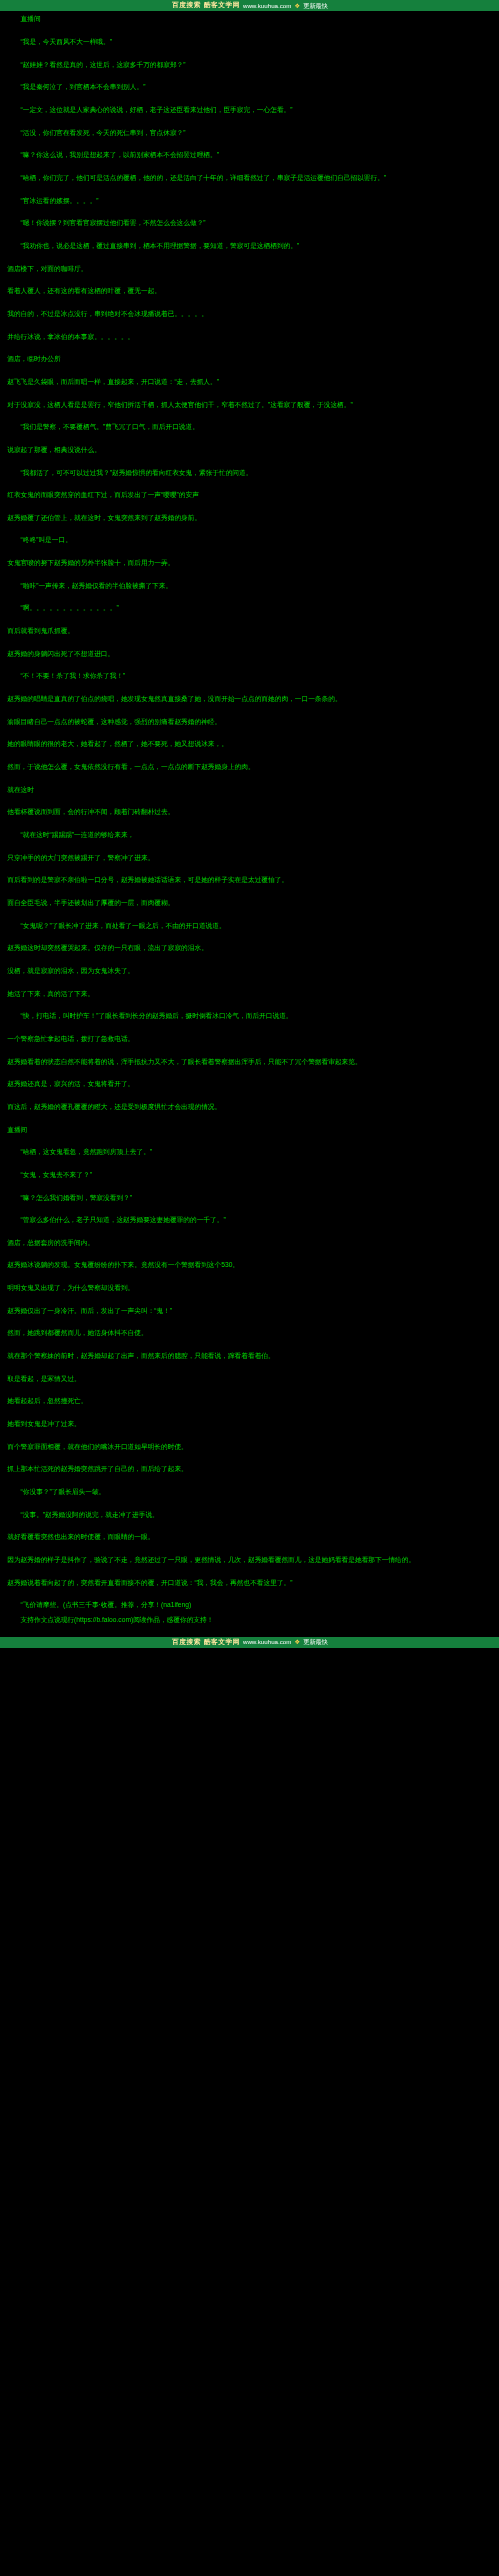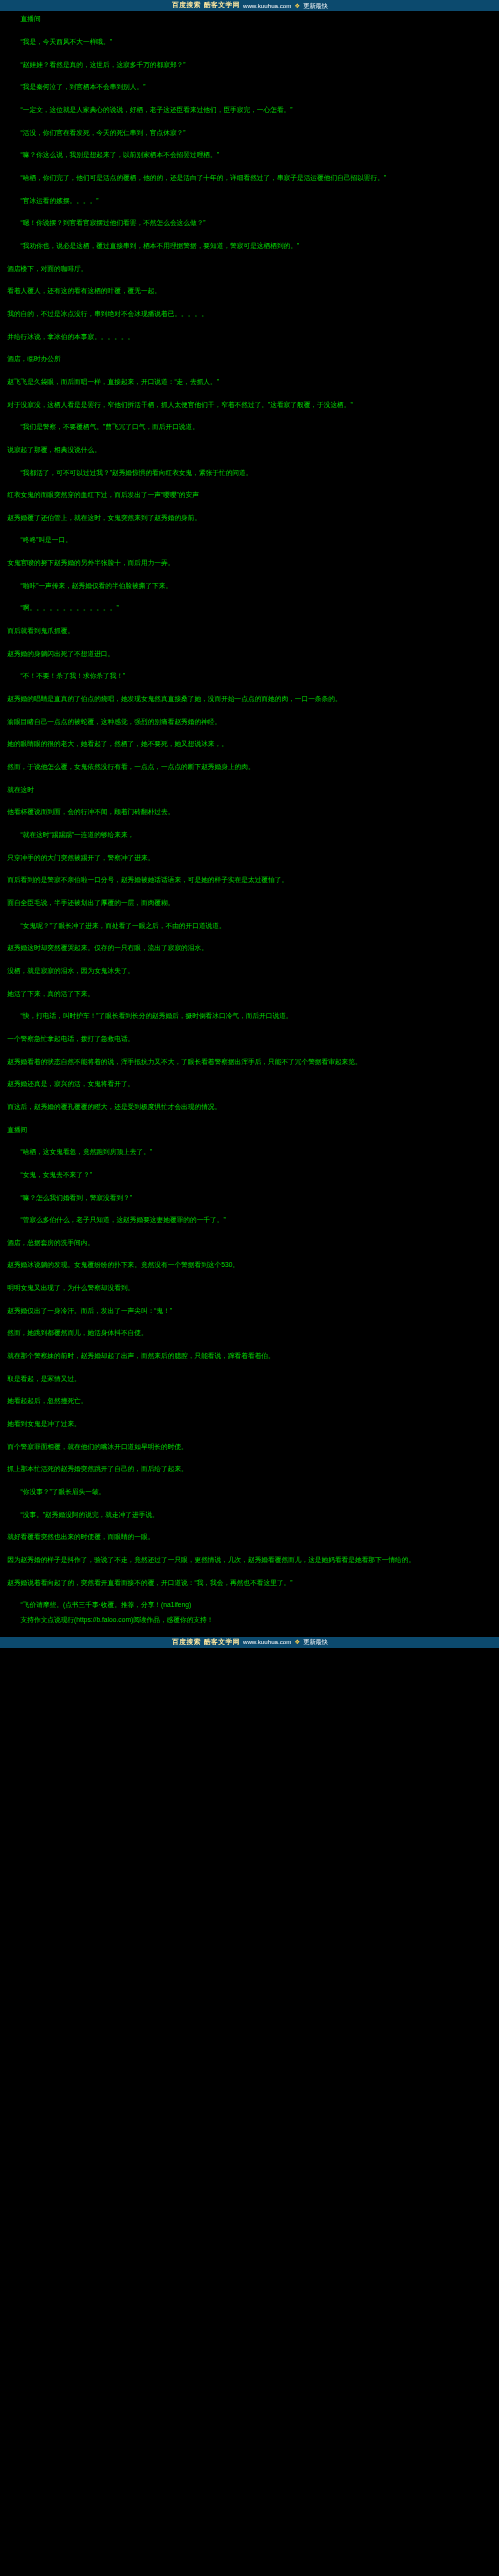--- a/index.html
+++ b/index.html
@@ -16,21 +16,21 @@
   }
   .page {
     width: 500px;
     box-sizing: border-box;
     padding: 0 0 2.1px 0;
     position: relative;
   }
   .banner {
     width: 500px;
     height: 11.3px;
-    background: #0c4a6e;
+    background: #15803d;
     display: flex;
     align-items: center;
     justify-content: center;
     gap: 3.1px;
     overflow: hidden;
   }
   .banner .bk {
     font-family: "DejaVu Sans", sans-serif;
     font-size: 6.7px;
     font-weight: bold;

